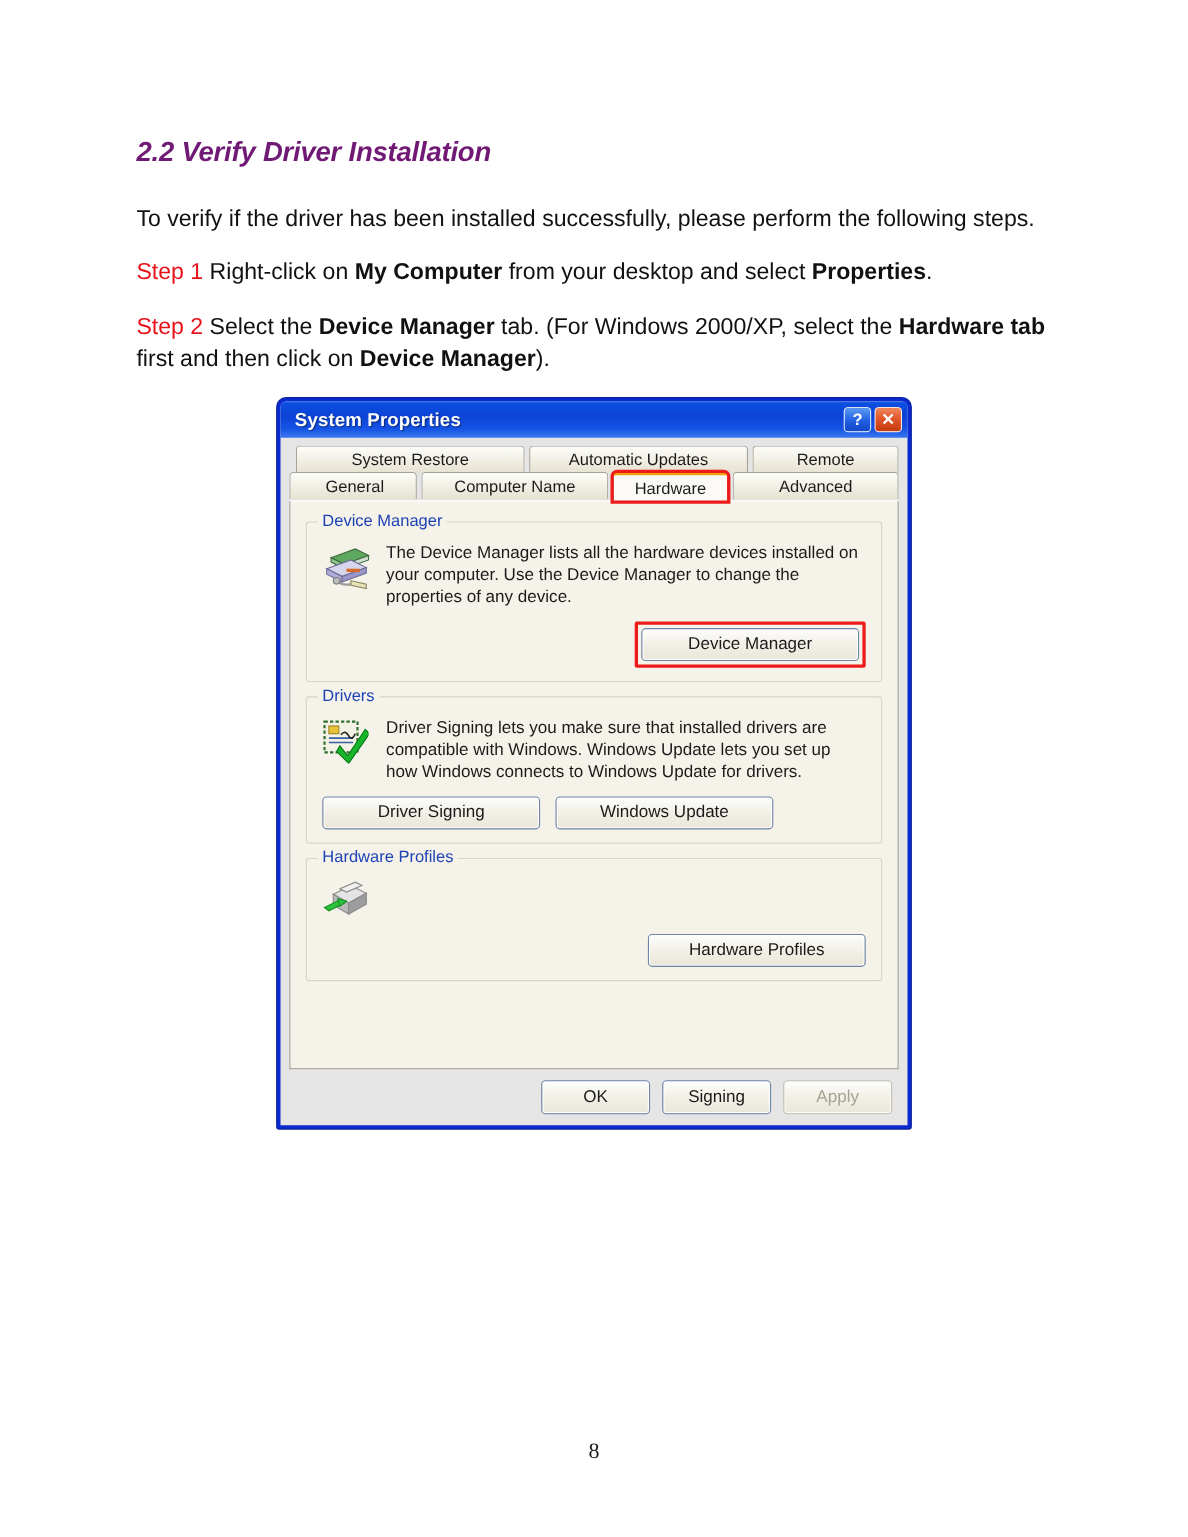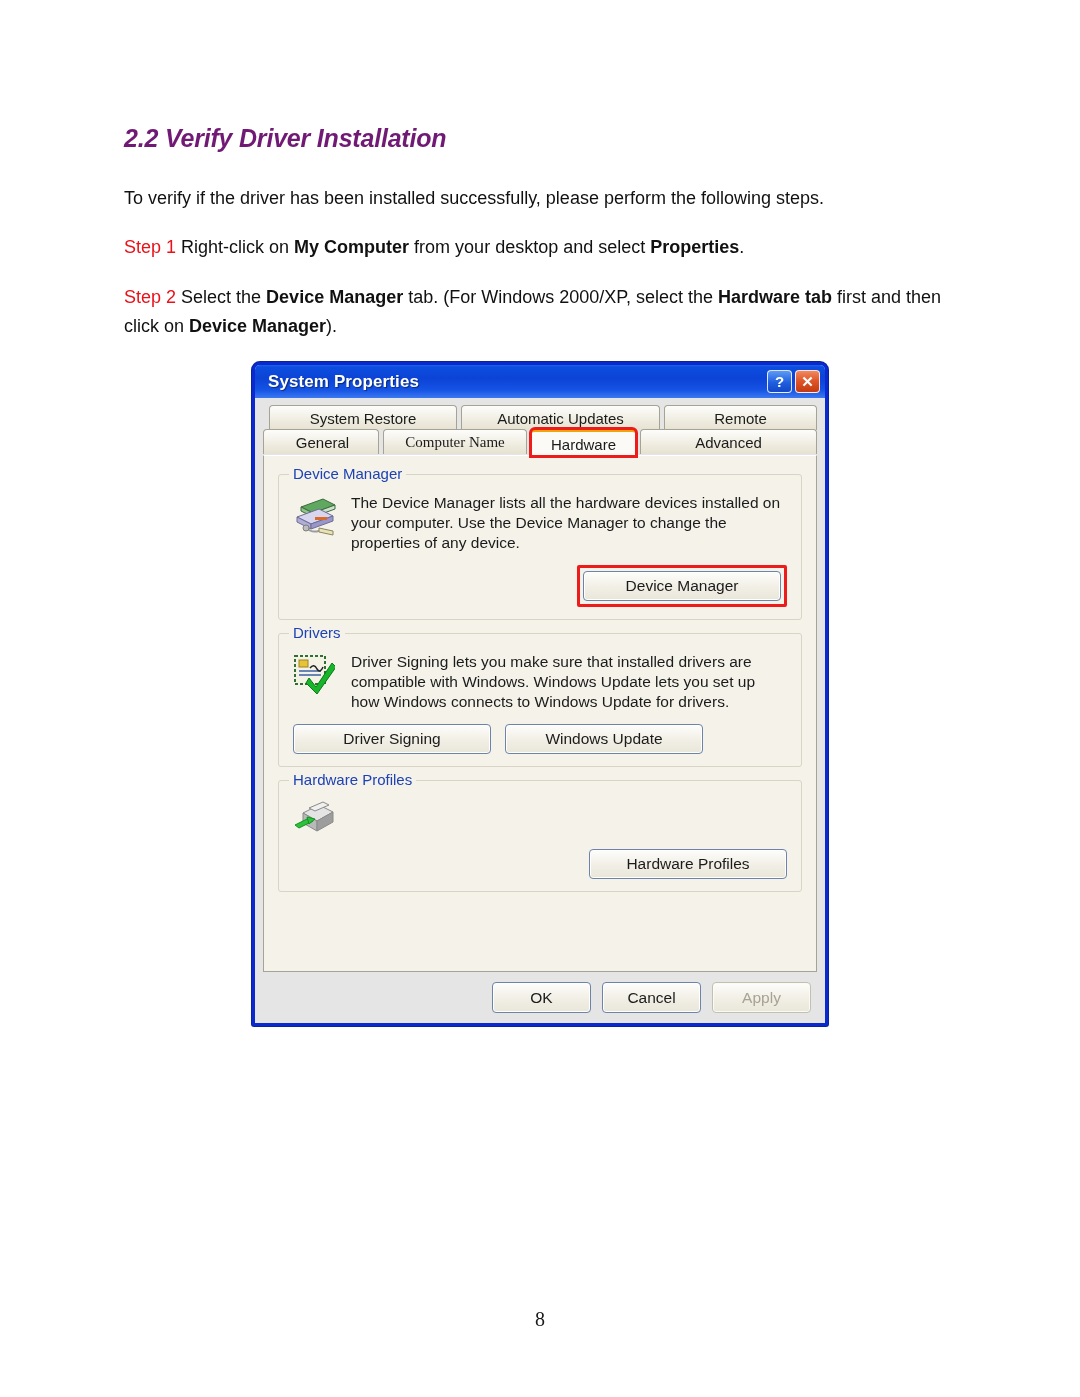--- a/index.html
+++ b/index.html
@@ -23,21 +23,21 @@
     font-size: 25px;
     font-weight: bold;
     font-style: italic;
     color: #701a75;
     letter-spacing: -0.2px;
   }
 
   .doc-para {
     position: absolute;
     left: 124px;
-    font-size: 18px;
+    font-size: 21px;
     color: #111;
     line-height: 29px;
     width: 830px;
   }
   .intro { top: 184px; }
   .step1 { top: 233px; }
   .step2 { top: 283px; }
 
   .step-label { color: #e8121a; font-weight: normal; }
   .b { font-weight: bold; }
@@ -124,25 +124,25 @@
     position: relative;
     z-index: 5;
     border-left-color: #a6a395;
     border-right-color: #a6a395;
   }
   .tab.highlight {
     outline: 3px solid #ee1b1b;
     outline-offset: -1px;
   }
 
-  .t-sysrestore { width: 188px; }
+  .t-sysrestore { width: 208px; }
   .t-autoupd    { width: 199px; }
   .t-remote     { width: 137px; flex: 1; }
   .t-general    { width: 116px; padding-left: 13px; }
-  .t-compname   { width: 144px; font-family: Liberation Serif, serif; }
+  .t-compname   { width: 170px; }
   .t-hardware   { width: 105px; }
   .t-advanced   { width: 141px; flex: 1; }
 
   .tabpanel {
     flex: 1;
     background: #f4f2e9;
     border: 1px solid #a6a395;
     border-top: 1px solid #ffffff;
     margin-top: -1px;
     padding: 18px 14px 10px 14px;
@@ -326,21 +326,21 @@
           </div>
           <div class="btn-row right">
             <span class="xbtn wide">Hardware Profiles</span>
           </div>
         </div>
 
       </div>
 
       <div class="footer-buttons">
         <span class="xbtn">OK</span>
-        <span class="xbtn">Cancel</span>
+        <span class="xbtn">Signing</span>
         <span class="xbtn disabled">Apply</span>
       </div>
 
     </div>
   </div>
 
   <div class="page-number">8</div>
 
 </div>
 

